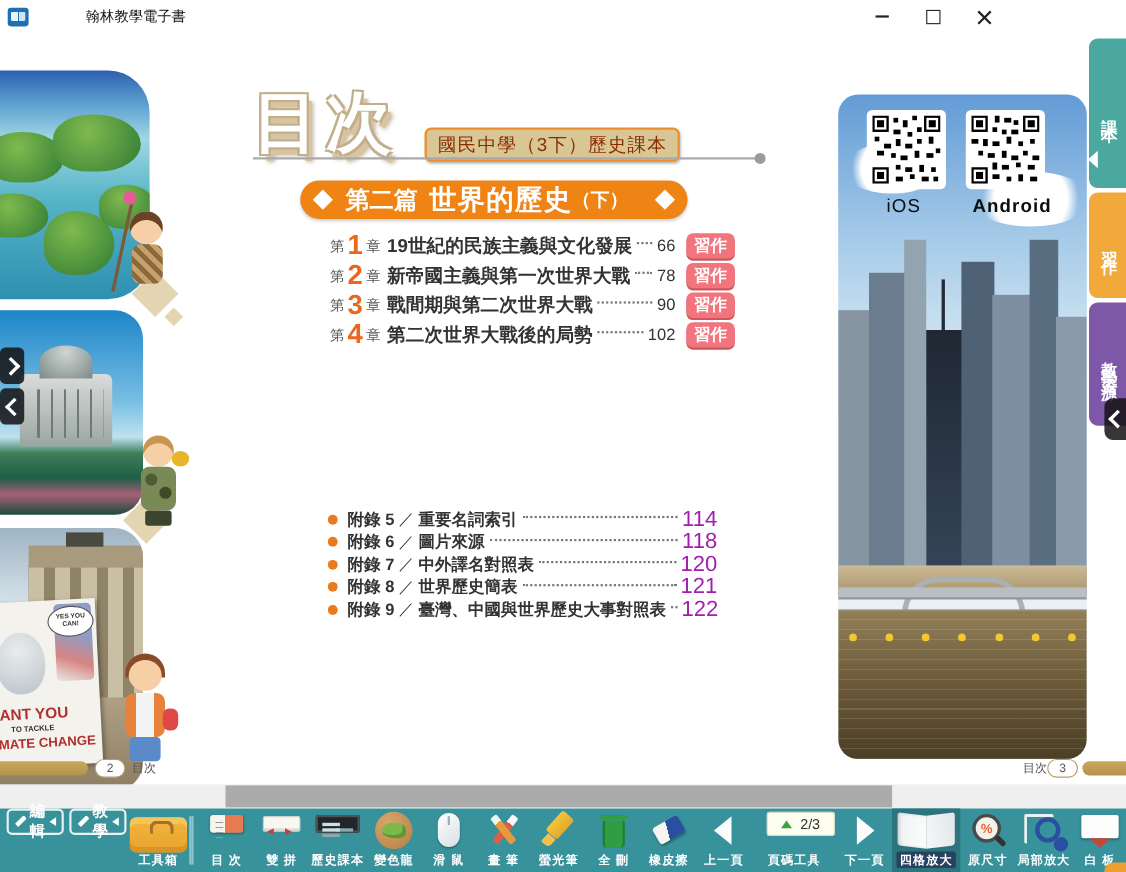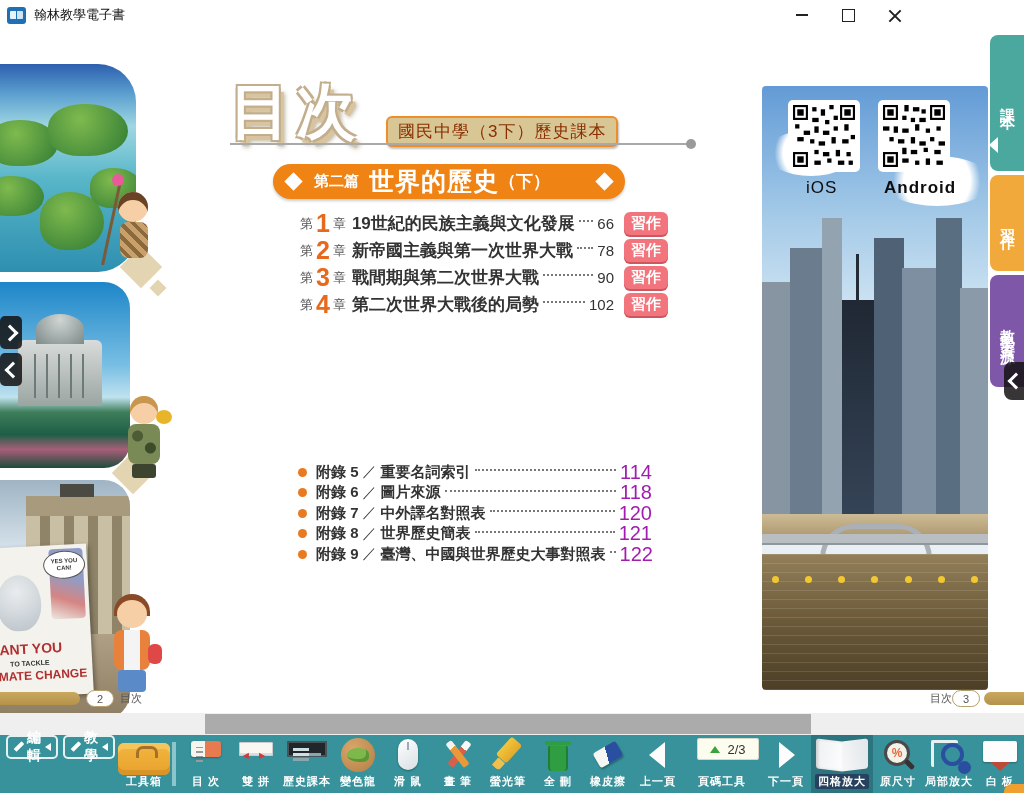--- a/index.html
+++ b/index.html
@@ -1,20 +1,20 @@
 <!DOCTYPE html>
 <html><head>
 <meta charset="utf-8">
 <style>
   html,body{margin:0;padding:0;}
   body{font-family:"Liberation Sans","DejaVu Sans",sans-serif;background:#dcdcdc;}
   #app{position:relative;width:1024px;height:793px;background:#fff;overflow:hidden;}
 
   
-  .titlebar{position:absolute;left:0;top:0;width:917px;height:30px;background:#fff;display:flex;align-items:center;z-index:50;}
+  .titlebar{position:absolute;left:0;top:0;width:917px;height:30px;background:#fff;display:flex;align-items:center;z-index:50;gap:44px;}
   .appicon{width:19px;height:17px;margin:0 8px 0 7px;background:#1f6fb5;border-radius:3px;position:relative;}
   .appicon::before{content:"";position:absolute;left:3px;top:4px;width:13px;height:8px;background:linear-gradient(90deg,#e8f2fb 0 46%,#1f6fb5 46% 54%,#cfe4f5 54%);border-radius:1px;}
   .apptitle{font-size:13px;color:#111;}
   .wctrls{margin-left:auto;display:flex;align-items:center;height:30px;}
   .wbtn{width:46px;height:30px;display:flex;align-items:center;justify-content:center;cursor:pointer;}
   .ico-min{width:12px;height:2px;background:#222;}
   .ico-max{width:11px;height:11px;border:1.5px solid #222;}
   .ico-close{position:relative;width:13px;height:13px;}
   .ico-close::before,.ico-close::after{content:"";position:absolute;left:6px;top:-1px;width:2px;height:16px;background:#222;}
   .ico-close::before{transform:rotate(45deg);}
@@ -84,21 +84,21 @@
   
   .toc-title{position:absolute;left:230px;top:42px;font-size:60px;font-weight:bold;color:#fff;letter-spacing:6px;
     text-shadow:-2px -2px 0 #c2ae8c,2px -2px 0 #c2ae8c,-2px 2px 0 #c2ae8c,2px 2px 0 #c2ae8c,5px 6px 0 #d8c5a0,6px 7px 4px rgba(120,100,60,.5);}
   .toc-sub{position:absolute;left:386px;top:86px;background:#d9c695;border:2px solid #ef8d2a;border-radius:6px;
     padding:2px 10px;font-size:17px;font-weight:normal;color:#8a2e00;letter-spacing:1px;box-shadow:1px 2px 2px rgba(0,0,0,.25);}
   .toc-rule{position:absolute;left:230px;top:113px;width:458px;height:2px;background:#a9a9a9;}
   .toc-rule::after{content:"";position:absolute;right:-8px;top:-4px;width:10px;height:10px;border-radius:50%;background:#9a9a9a;}
   .banner{position:absolute;left:273px;top:134px;width:352px;height:35px;background:#ef8314;border-radius:18px;
     display:flex;align-items:center;color:#fff;box-shadow:0 2px 3px rgba(0,0,0,.2);}
   .bdiamond{width:13px;height:13px;background:#fff;transform:rotate(45deg);margin:0 14px;flex:0 0 auto;}
-  .banner .part{font-size:15px;font-weight:bold;margin-right:10px;}
+  .banner .part{font-size:22px;font-weight:bold;margin-right:10px;}
   .banner .btitle{font-size:25px;font-weight:bold;letter-spacing:1px;}
   .banner .bparen{font-size:17px;font-weight:bold;}
   .banner .sp{flex:1;}
 
   .chapters{position:absolute;left:300px;top:180px;width:368px;}
   .ch-row{display:flex;align-items:center;height:27px;cursor:pointer;}
   .ch-pre,.ch-suf{font-size:13px;color:#555;}
   .ch-num{font-size:25px;font-weight:bold;color:#e8681c;margin:0 3px;line-height:1;}
   .ch-title{font-size:17px;font-weight:bold;color:#333;margin-left:6px;white-space:nowrap;}
   .leader{flex:1;border-bottom:2px dotted #777;margin:0 4px 5px 4px;min-width:8px;}
@@ -109,21 +109,21 @@
   .appendices{position:absolute;left:298px;top:432px;width:354px;}
   .ap-row{display:flex;align-items:center;height:20.5px;cursor:pointer;}
   .ap-dot{width:9px;height:9px;border-radius:50%;background:#e87a20;margin-right:9px;flex:0 0 auto;}
   .ap-label{font-size:15px;font-weight:bold;color:#333;white-space:nowrap;}
   .ap-slash{font-size:14px;color:#333;margin:0 4px;}
   .ap-title{font-size:15px;font-weight:bold;color:#333;white-space:nowrap;}
   .ap-leader{flex:1;border-bottom:2px dotted #777;margin:0 4px 4px 4px;min-width:6px;}
   .ap-page{font-size:20px;color:#a21caf;}
 
   
-  .cityphoto{position:absolute;left:762px;top:56px;width:226px;height:604px;border-radius:4px;overflow:hidden;
+  .cityphoto{position:absolute;left:762px;top:56px;width:226px;height:604px;border-radius:18px;overflow:hidden;
     background:linear-gradient(180deg,#639bd6 0%,#a6cbe8 22%,#dcebf5 42%,#e8f0f5 48%);}
   .cloud{position:absolute;border-radius:50%;background:radial-gradient(circle,#fff 0 55%,rgba(255,255,255,0) 72%);}
   .bld{position:absolute;}
   .win{background-image:repeating-linear-gradient(0deg,rgba(255,255,255,.16) 0 2px,transparent 2px 6px);}
   .tower-spire{position:absolute;left:94px;top:168px;width:3px;height:48px;background:#222b36;}
   .goldstrip{position:absolute;left:0;top:428px;width:226px;height:26px;background:linear-gradient(180deg,#cdbb95,#a8946c);}
   .bridge{position:absolute;left:0;top:448px;width:226px;height:9px;background:#b9bec3;box-shadow:0 2px 0 #8f969c;}
   .arch{position:absolute;left:58px;top:438px;width:112px;height:34px;border:5px solid #aab0b5;border-bottom:none;
     border-radius:60px 60px 0 0;box-sizing:border-box;background:transparent;}
   .water{position:absolute;left:0;top:468px;width:226px;height:136px;

